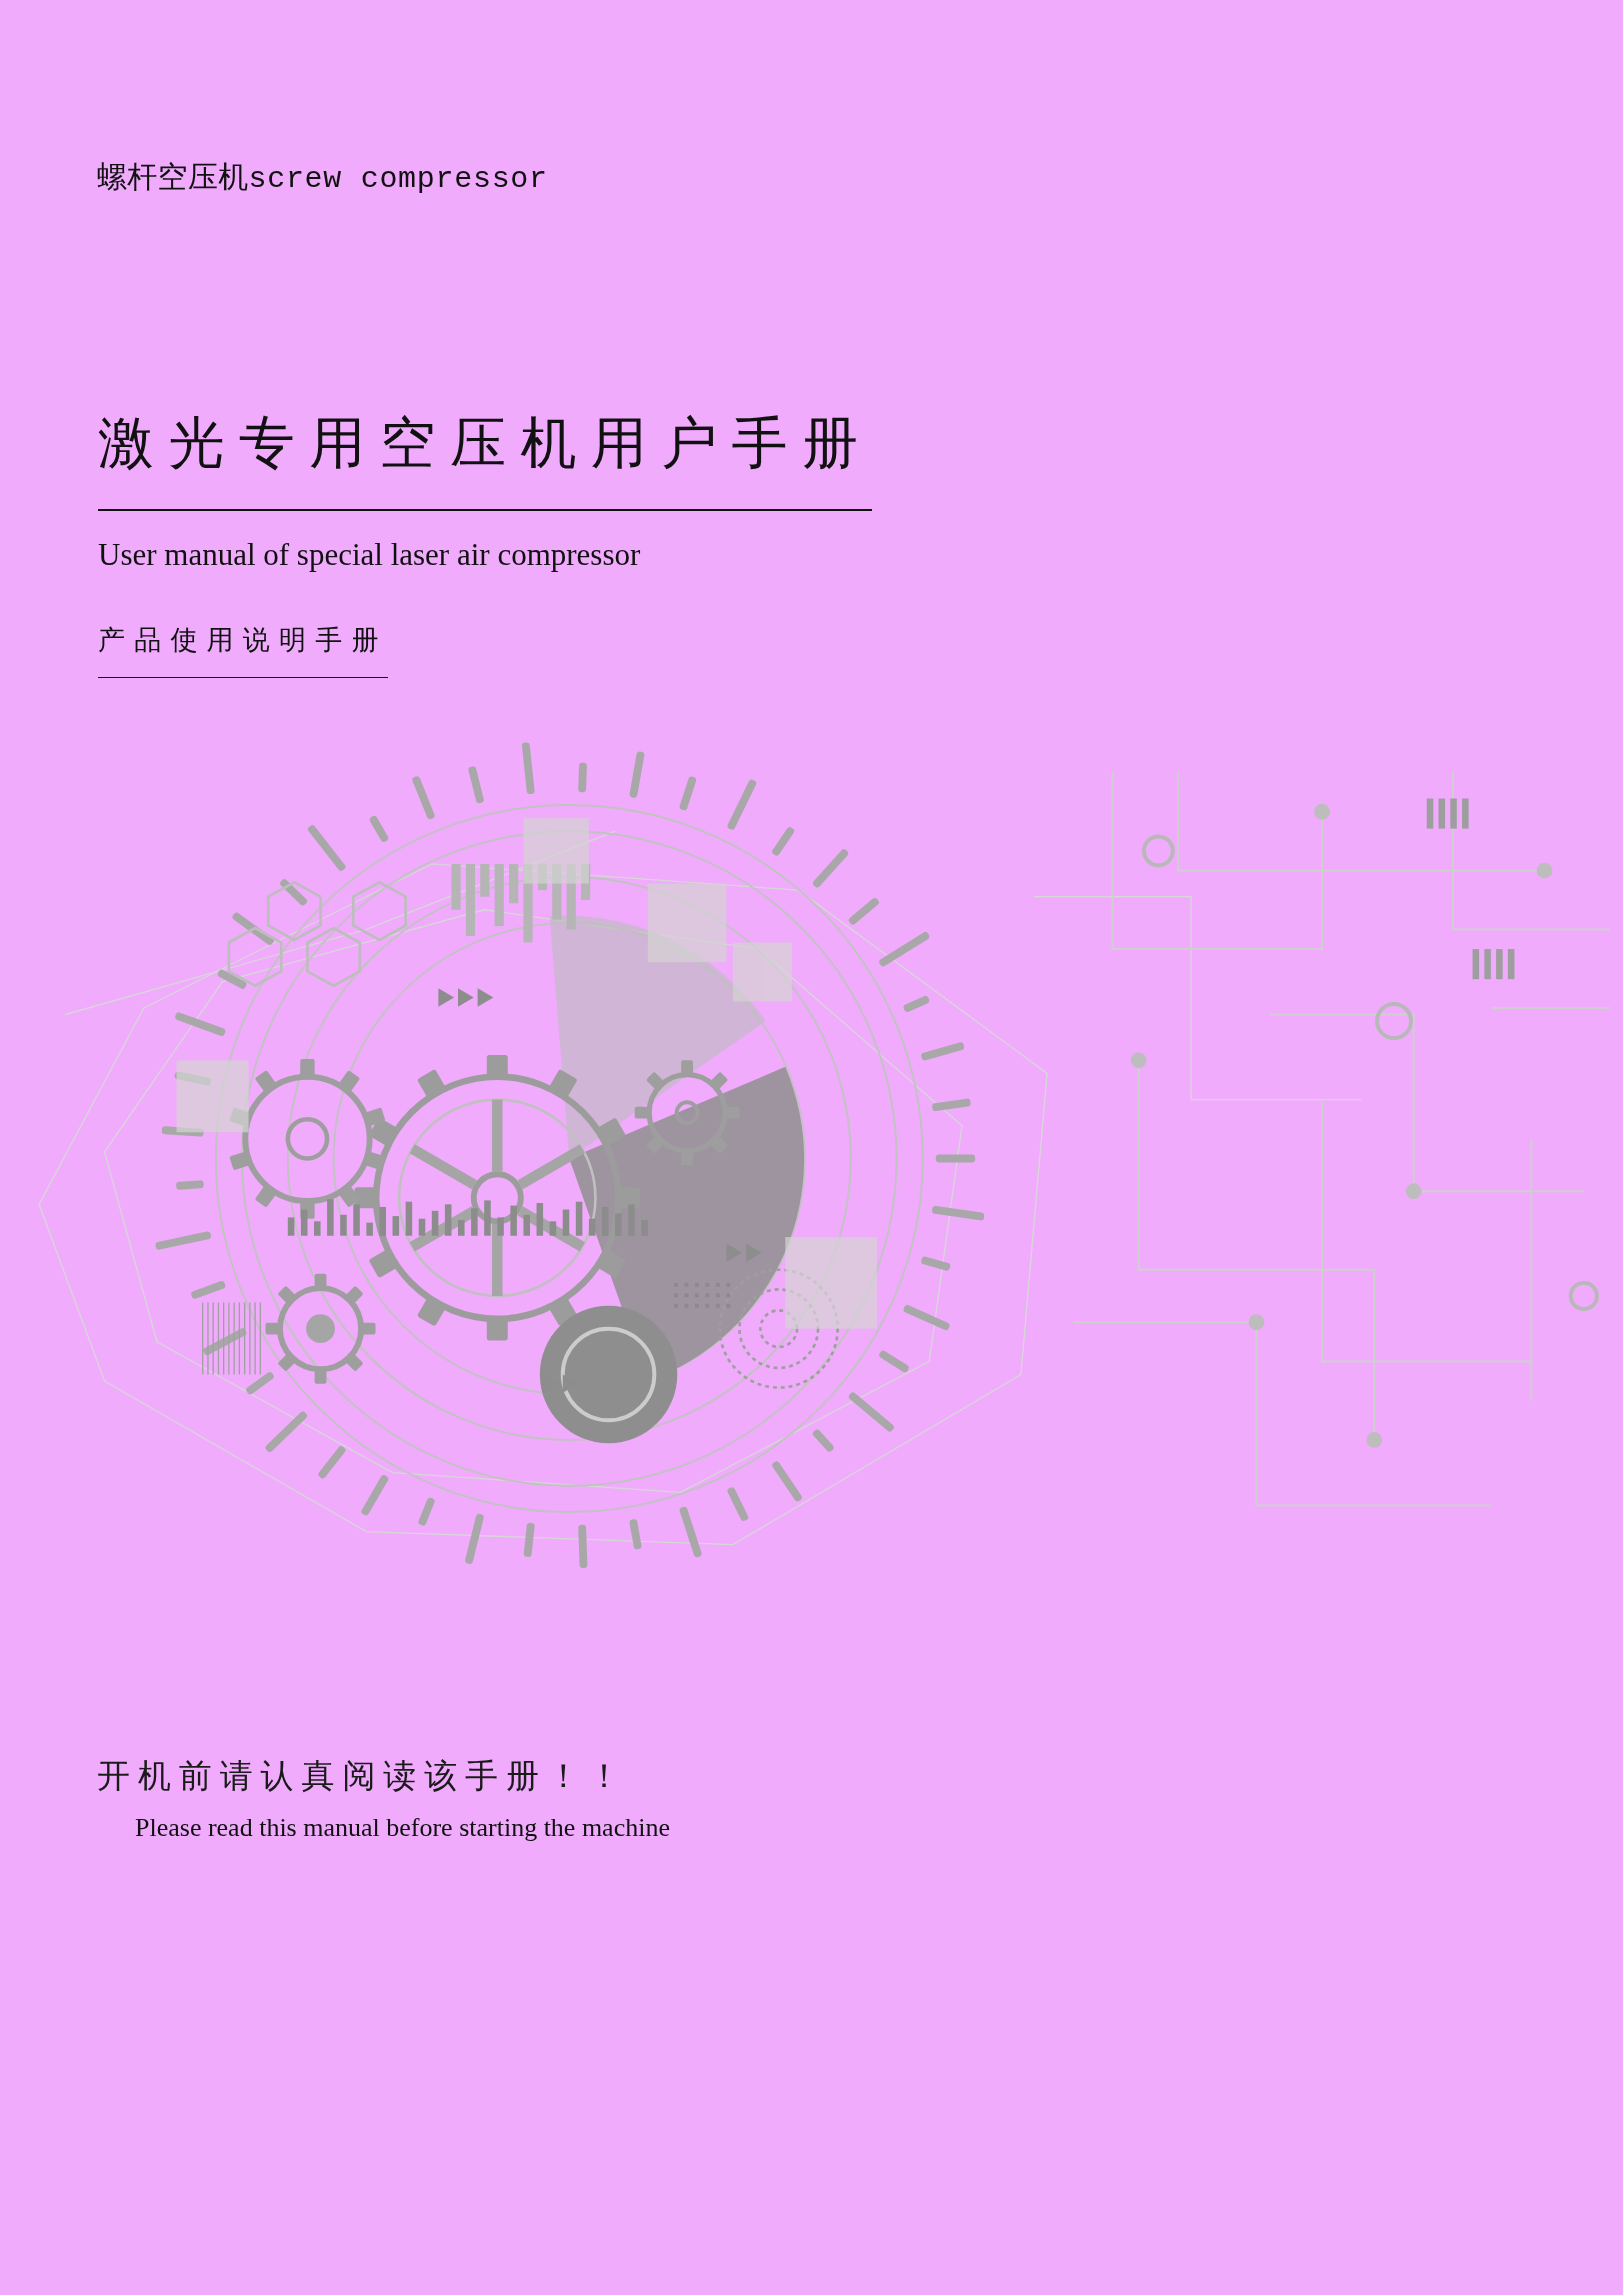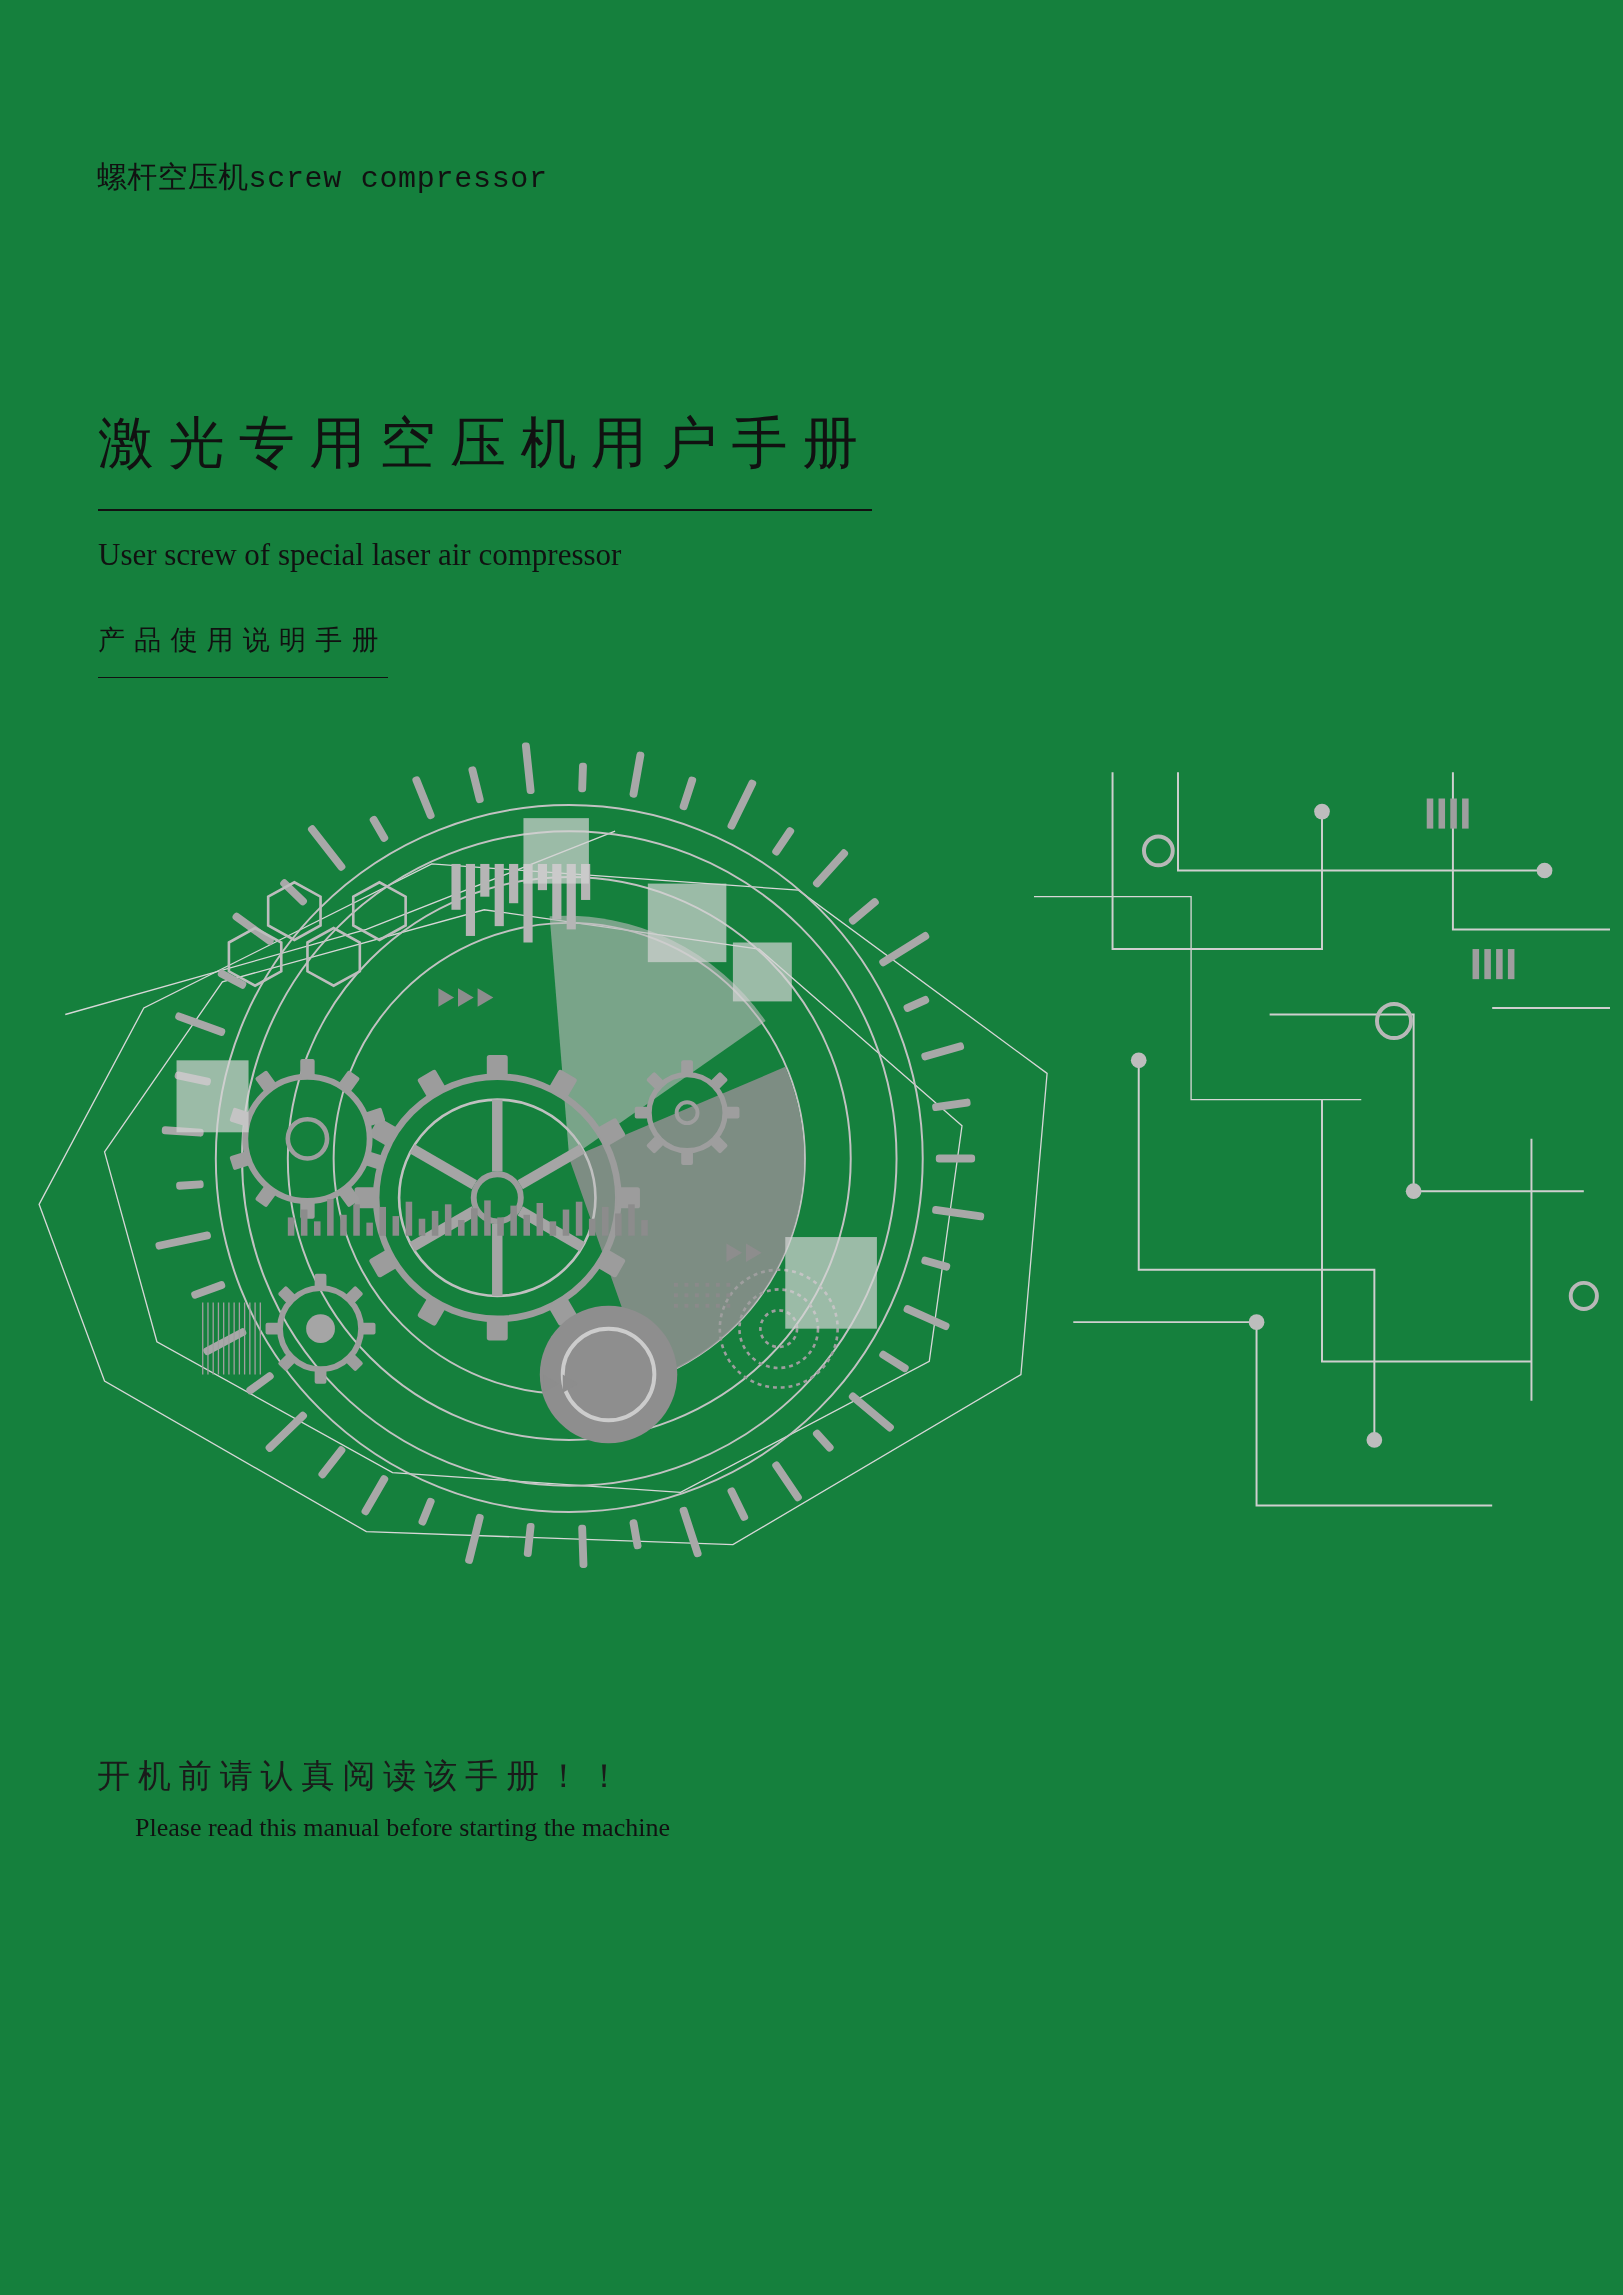--- a/index.html
+++ b/index.html
@@ -4,21 +4,21 @@
 <style>
   html, body {
     margin: 0;
     padding: 0;
     background: #ffffff;
   }
   .page {
     position: relative;
     width: 1623px;
     height: 2295px;
-    background: #15803d;
+    background: #f0abfc;
     overflow: hidden;
     font-family: "Liberation Serif", serif;
   }
 
   
   .header-line {
     position: absolute;
     left: 97px;
     top: 157px;
     font-family: "Liberation Sans", sans-serif;
@@ -108,21 +108,21 @@
 <body>
 
 <div class="page">
 
   <div class="header-line">
     <span>螺杆空压机</span><span class="mono">screw compressor</span>
   </div>
 
   <div class="main-title">激光专用空压机用户手册</div>
 
-  <div class="subtitle-en">User screw of special laser air compressor</div>
+  <div class="subtitle-en">User manual of special laser air compressor</div>
 
   <div class="subtitle-cn">产品使用说明手册</div>
 
   <div class="illustration">
     <svg width="1584" height="851" viewBox="0 0 2420 1300" xmlns="http://www.w3.org/2000/svg">
       <defs>
         <g id="tick">
             <rect x="0" y="0" width="9" height="34" rx="4" fill="#9a9a9a"></rect>
           </g>
       </defs>

